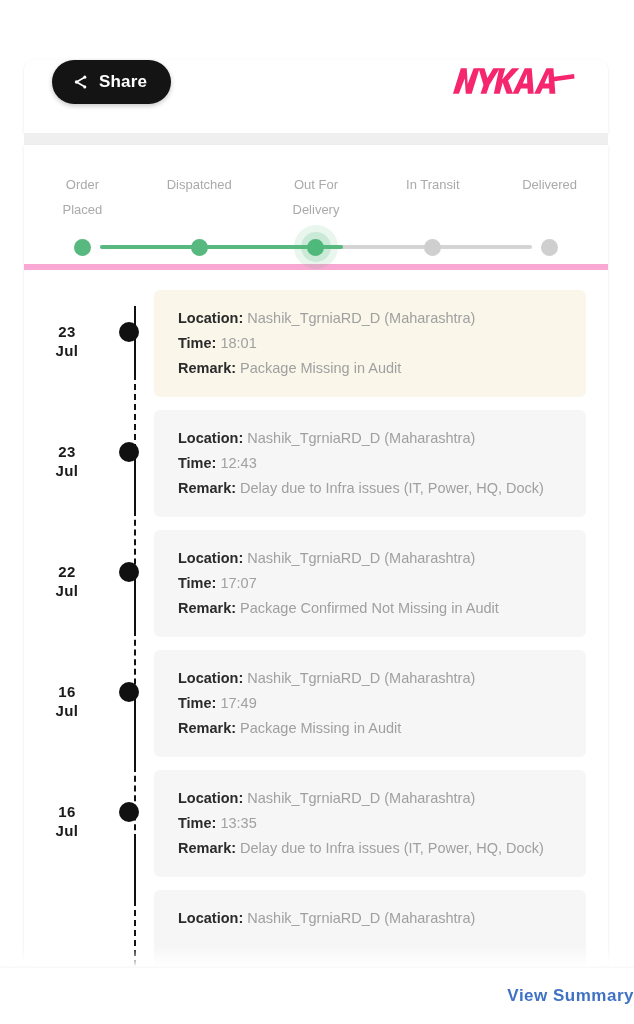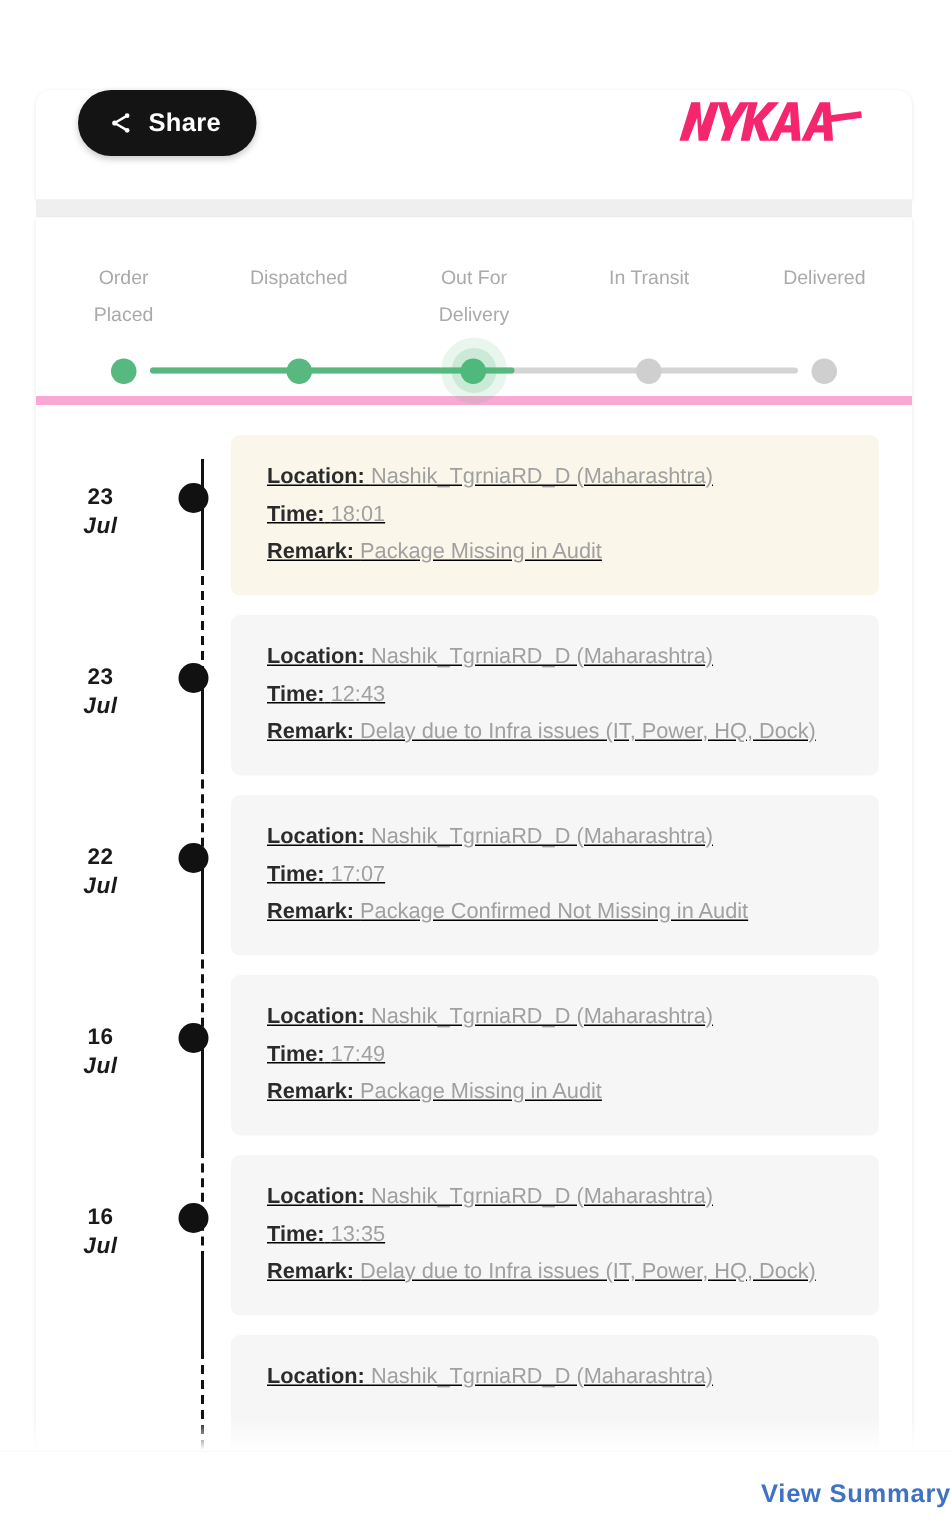--- a/index.html
+++ b/index.html
@@ -185,21 +185,21 @@
     flex:0 0 86px;
     text-align:center;
     font-size:15px;
     font-weight:700;
     color:#1a1a1a;
     line-height:19px;
     padding-top:32px;
     letter-spacing:0.4px;
     font-family:"Liberation Sans", sans-serif;
   }
-  .tl-date .mon { font-weight:600;font-style:italic; }
+  .tl-date .mon { font-weight:600; }
   .tl-node {
     flex:0 0 38px;
     width:38px;
     position:relative;
     display:flex;
     justify-content:center;
     padding-top:32px;
     z-index:4;
   }
   .node-dot {
@@ -209,21 +209,20 @@
     position:relative;
     z-index:5;
   }
   .tl-card {
     flex:1;
     margin-left:6px;
     margin-right:22px;
     background:#f6f6f6;
     border-radius:6px;
     padding:16px 20px 16px 24px;
-    text-decoration:underline;
   }
   .tl-card.highlight { background:#faf6ea; }
   .tl-line-row {
     font-size:14.5px;
     line-height:25px;
     color:#a0a0a0;
     font-family:"Liberation Sans", sans-serif;
   }
   .tl-key {
     color:#2b2b2b;

